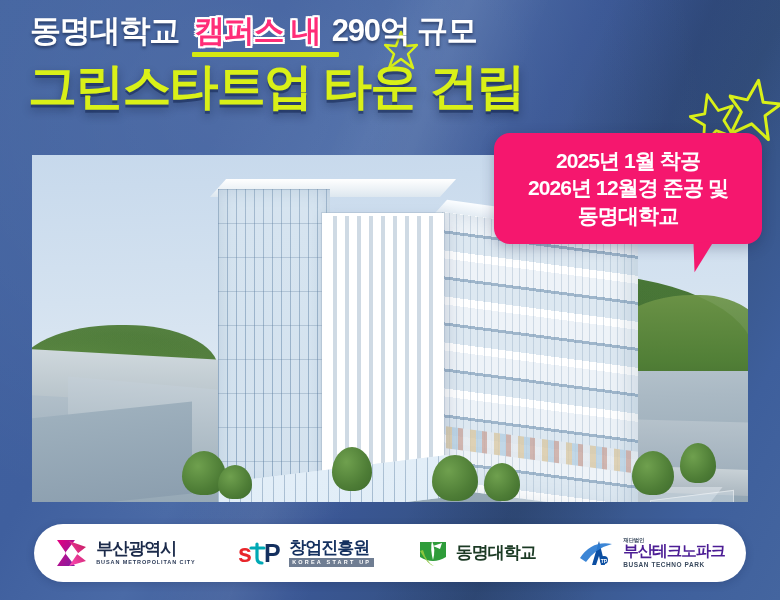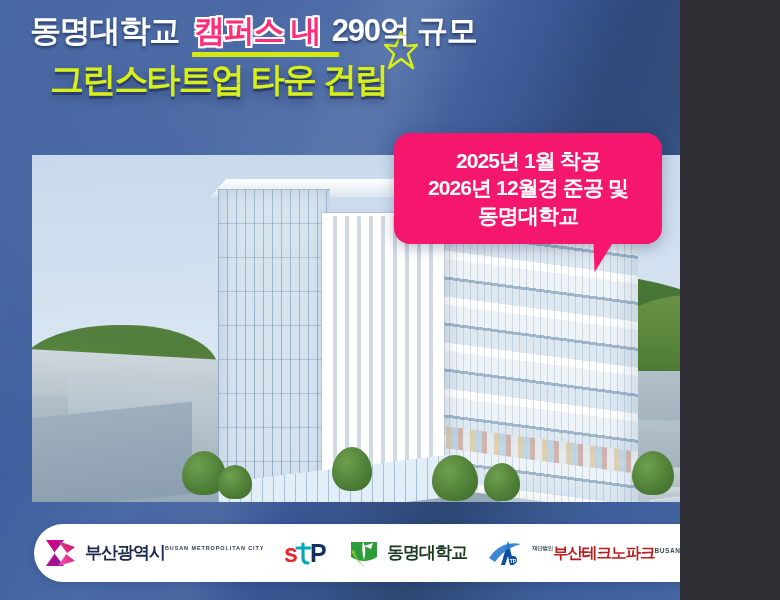--- a/index.html
+++ b/index.html
@@ -3,21 +3,21 @@
 <meta charset="utf-8">
 <title>그린스타트업 타운 건립</title>
 <style>
   html, body {
     margin: 0;
     padding: 0;
     background: #2e2e34;
   }
   .poster {
     position: relative;
-    width: 680px;
+    width: 780px;
     height: 600px;
     overflow: hidden;
     font-family: "Liberation Sans", "DejaVu Sans", sans-serif;
     background:
       linear-gradient(118deg,
         #41629f 0%,
         #3f5f9e 26%,
         #4a6aa6 40%,
         #3a5795 55%,
         #34507f 72%,
@@ -79,29 +79,28 @@
     width: 147px;
     height: 5px;
     background: #d4e811;
     border-radius: 1px;
   }
   .line2 {
     position: absolute;
     left: 28px;
     top: 54px;
     white-space: nowrap;
-    font-size: 34px;
+    font-size: 49px;
     font-weight: 700;
     letter-spacing: -1.8px;
     line-height: 1;
     color: #d9f018;
     text-shadow:
       0 3px 0 rgba(20,38,82,0.55),
       0 5px 10px rgba(10,20,48,0.40);
-    margin-left: 22px;
   }
 
   
   .star {
     position: absolute;
     pointer-events: none;
   }
   .star svg { display: block; }
 
   
@@ -362,21 +361,21 @@
     display: flex;
     align-items: center;
     justify-content: space-around;
     box-shadow: 0 2px 8px rgba(15,30,70,0.20);
   }
   .logo {
     display: flex;
     align-items: center;
     gap: 7px;
   }
-  .logo-text { display: flex; flex-direction: row; justify-content: center; }
+  .logo-text { display: flex; flex-direction: column; justify-content: center; }
   .logo-ko {
     font-size: 17px;
     font-weight: 700;
     letter-spacing: -1px;
     line-height: 1.05;
     white-space: nowrap;
   }
   .logo-en {
     font-size: 5.5px;
     font-weight: 700;
@@ -395,21 +394,21 @@
   .busan .logo-ko { color: #1b2a4a; }
   .busan .logo-en { color: #2b3a57; }
   .kised .logo-ko { color: #14305f; }
   .kised .logo-en {
     color: #ffffff;
     background: #6f7d92;
     padding: 1px 3px;
     letter-spacing: 2.2px;
   }
   .tu .logo-ko { color: #1b3a24; }
-  .btp .logo-ko { color: #b91c1c; font-size: 15.5px; }
+  .btp .logo-ko { color: #4c1d95; font-size: 15.5px; }
   .btp .logo-en { color: #3a4a5e; letter-spacing: 0.55px; font-size: 6.5px; }
   .btp .logo-sup { color: #3a4a5e; }
   .mark { flex: 0 0 auto; display: block; }
 </style>
 </head>
 <body>
 
 <div class="poster">
 
   <div class="bg-sheen"></div>
@@ -506,20 +505,24 @@
       </div>
     </div>
 
     <div class="logo kised">
       <svg class="mark" width="44" height="28" viewBox="0 0 44 28">
         <text x="0" y="23" font-family="Liberation Sans, sans-serif" font-size="25" font-weight="700" fill="#e8262b">s</text>
         <text x="26" y="23" font-family="Liberation Sans, sans-serif" font-size="25" font-weight="700" fill="#14305f">P</text>
         <path d="M19,5 L19,19 Q19,24 24,24" stroke="#00a9b5" stroke-width="3.2" fill="none" stroke-linecap="round"></path>
         <line x1="13" y1="9" x2="26" y2="9" stroke="#00a9b5" stroke-width="3.2" stroke-linecap="round"></line>
       </svg>
+      <div class="logo-text">
+        <div class="logo-ko">창업진흥원</div>
+        <div class="logo-en">KOREA START UP</div>
+      </div>
     </div>
 
     <div class="logo tu">
       <svg class="mark" width="32" height="30" viewBox="0 0 32 30">
         <path d="M3,4 L29,4 L29,19 Q16,27 3,19 Z" fill="#2e9c3a"></path>
         <path d="M3,13 Q11,27 17,28 Q9,24 6,12 Z" fill="#8dc63f"></path>
         <path d="M15,3 Q19,11 16,22 Q13,11 15,3 Z" fill="#ffffff"></path>
         <path d="M16,8 L25,5 L23,11 Z" fill="#ffffff"></path>
       </svg>
       <div class="logo-text">

